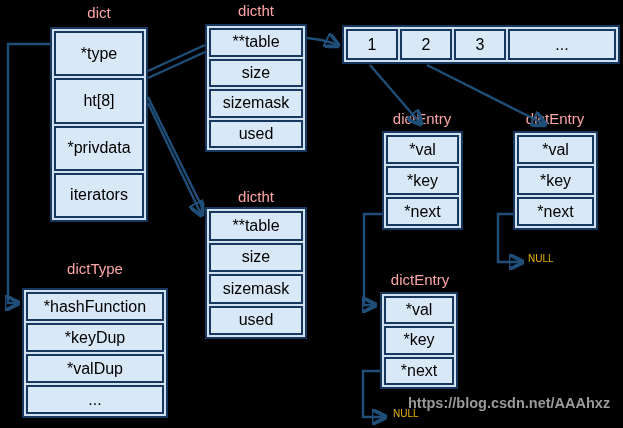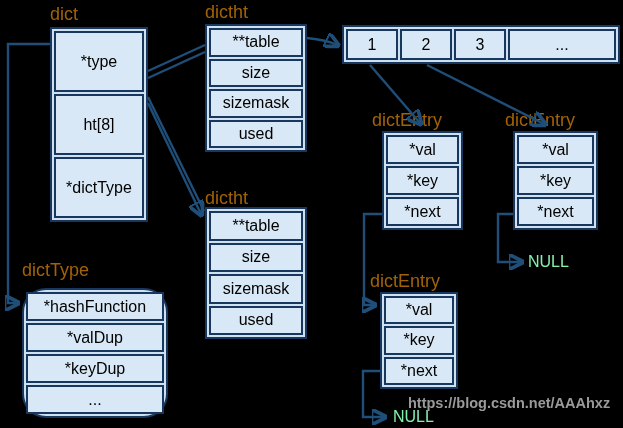--- a/index.html
+++ b/index.html
@@ -18,44 +18,44 @@
   .struct.hrow { flex-direction:row; }
   .cell {
     flex:1; box-sizing:border-box;
     background:#d9e8f6; border:2px solid #17375e;
     display:flex; align-items:center; justify-content:center;
     font-size:16px; color:#000; white-space:nowrap; overflow:hidden;
   }
   .cell.fixed { flex:0 0 52px; }
   
   .box-title {
-    position:absolute; font-size:18px;
-    color:#a16207; z-index:1; white-space:nowrap;
+    position:absolute; text-align:center; font-size:15px;
+    color:#fca5a5; z-index:1; white-space:nowrap;
   }
   .null-label {
-    position:absolute; font-size:16px; color:#86efac; z-index:1;
+    position:absolute; font-size:10px; color:#eab308; z-index:1;
   }
   .watermark {
     position:absolute; left:408px; top:395px;
     font-size:14.5px; color:#9a9a9a; z-index:4; white-space:nowrap;font-weight:bold;
   }
   #connectors {
     position:absolute; left:0; top:0; width:623px; height:428px;
     z-index:3; pointer-events:none;
   }
   #connectors path { fill:none; stroke:#1f4e79; stroke-width:2.4; }
   
   #dict-box        { left:50px;  top:27px;  width:98px;  height:195px; }
   #dictht-top-box  { left:205px; top:24px;  width:102px; height:128px; }
   #dictht-bot-box  { left:205px; top:207px; width:102px; height:132px; }
   #bucket-array    { left:342px; top:25px;  width:278px; height:39px; }
   #entry1-box      { left:382px; top:131px; width:81px;  height:99px; }
   #entry2-box      { left:513px; top:131px; width:85px;  height:99px; }
   #entry3-box      { left:380px; top:292px; width:78px;  height:97px; }
-  #dicttype-box    { left:22px;  top:288px; width:146px; height:130px;border-radius:24px; }
+  #dicttype-box    { left:22px;  top:288px; width:146px; height:130px; }
   
   #dict-title        { left:50px;  top:4px;   width:98px; }
   #dictht-top-title  { left:205px; top:2px;   width:102px; }
   #dictht-bot-title  { left:205px; top:188px; width:102px; }
   #entry1-title      { left:372px; top:110px; width:100px; }
   #entry2-title      { left:505px; top:110px; width:100px; }
   #entry3-title      { left:370px; top:271px; width:100px; }
   #dicttype-title    { left:22px;  top:260px; width:146px; }
   #null-right  { left:528px; top:253px; }
   #null-bottom { left:393px; top:408px; }
@@ -69,21 +69,22 @@
   <div class="box-title" id="dictht-top-title">dictht</div>
   <div class="box-title" id="dictht-bot-title">dictht</div>
   <div class="box-title" id="entry1-title">dictEntry</div>
   <div class="box-title" id="entry2-title">dictEntry</div>
   <div class="box-title" id="entry3-title">dictEntry</div>
   <div class="box-title" id="dicttype-title">dictType</div>
 
   <div class="struct" id="dict-box">
     <div class="cell">*type</div>
     <div class="cell">ht[8]</div>
-    <div class="cell">*dictType</div>
+    <div class="cell">*privdata</div>
+    <div class="cell">iterators</div>
   </div>
 
   <div class="struct" id="dictht-top-box">
     <div class="cell">**table</div>
     <div class="cell">size</div>
     <div class="cell">sizemask</div>
     <div class="cell">used</div>
   </div>
   <div class="struct" id="dictht-bot-box">
     <div class="cell">**table</div>
@@ -110,22 +111,22 @@
     <div class="cell">*next</div>
   </div>
   <div class="struct" id="entry3-box">
     <div class="cell">*val</div>
     <div class="cell">*key</div>
     <div class="cell">*next</div>
   </div>
 
   <div class="struct" id="dicttype-box">
     <div class="cell">*hashFunction</div>
+    <div class="cell">*keyDup</div>
     <div class="cell">*valDup</div>
-    <div class="cell">*keyDup</div>
     <div class="cell">...</div>
   </div>
 
   <div class="null-label" id="null-right">NULL</div>
   <div class="null-label" id="null-bottom">NULL</div>
 
   <div class="watermark">https://blog.csdn.net/AAAhxz</div>
 
   <svg id="connectors" viewBox="0 0 623 428" xmlns="http://www.w3.org/2000/svg">
     <defs>

